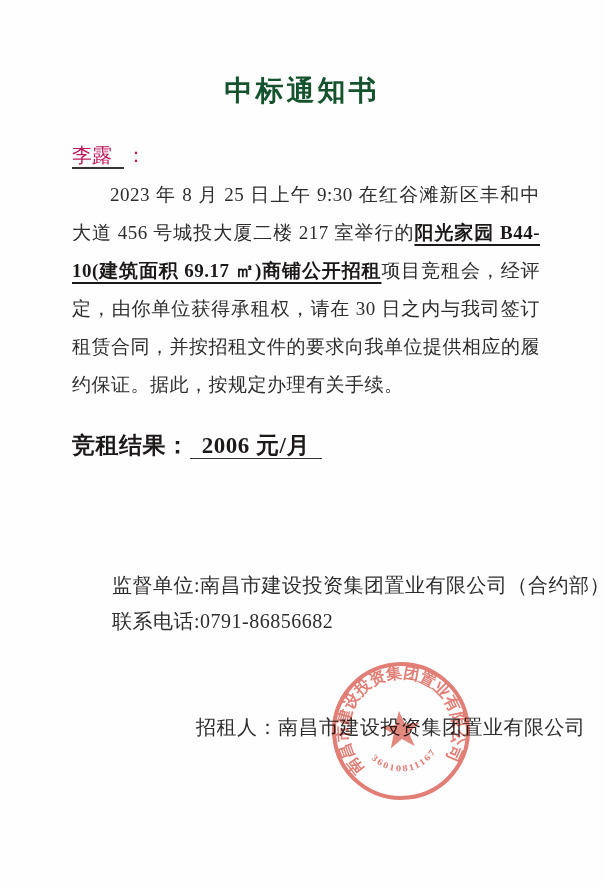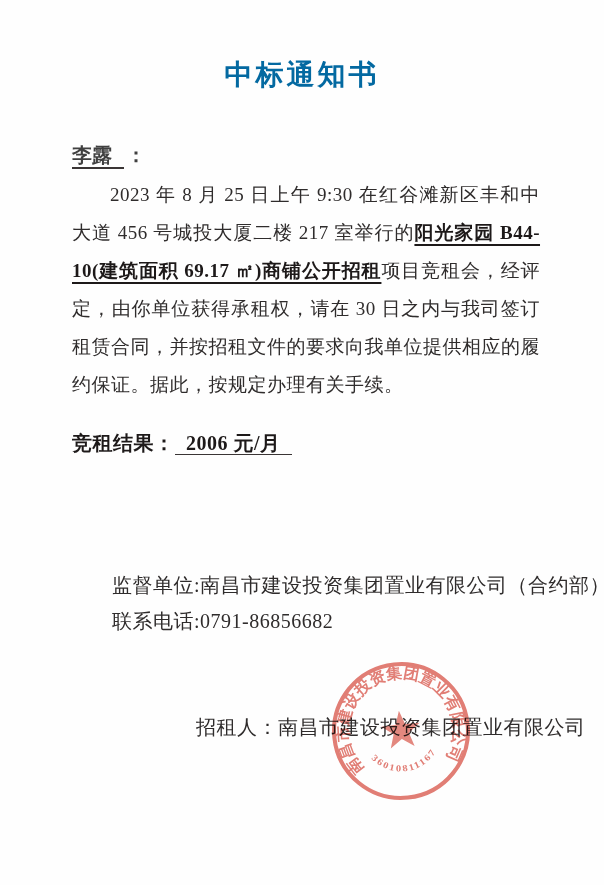--- a/index.html
+++ b/index.html
@@ -8,28 +8,28 @@
     background: #ffffff;
     font-family: "Liberation Serif", "DejaVu Serif", serif;
     color: #2f2c2c;
     position: relative;
     overflow: hidden;
   }
   .page { position: absolute; inset: 0; background: #fefefe; }
 
   .title {
     position: absolute; top: 56px; left: 0; right: 0;
-    margin: 0; text-align: center;
-    font-size: 28px; font-weight: 700; color: #0369a1;
+    margin: 16px; text-align: center;
+    font-size: 28px; font-weight: 700; color: #14532d;
     letter-spacing: 3px;
   }
 
   .addressee {
     position: absolute; top: 142px; left: 72px;
-    font-size: 20px; font-weight: 700; color: #404040;
+    font-size: 20px; font-weight: 400; color: #be185d;
   }
   .addressee-name {
     border-bottom: 2px solid #3a3535;
     padding-right: 12px;
     display: inline-block; line-height: 24px;
   }
   .addressee-colon { margin-left: 2px; }
 
   .para {
     position: absolute; left: 72px; width: 468px;
@@ -44,21 +44,21 @@
     font-weight: 700; color: #1d1919;
     border-bottom: 0;
     text-decoration: underline;
     text-underline-offset: 5px;
     text-decoration-thickness: 1.5px;
   }
   .para2 { top: 496px; }
 
   .result {
     position: absolute; top: 430px; left: 72px;
-    font-size: 20px; font-weight: 700; color: #1d1919;
+    font-size: 23px; font-weight: 700; color: #1d1919;
     letter-spacing: 0.5px;
   }
   .result-value {
     white-space: pre;
     border-bottom: 1.5px solid #3a3535;
     padding: 0 6px;
   }
 
   .line {
     position: absolute; left: 72px; width: 500px;

